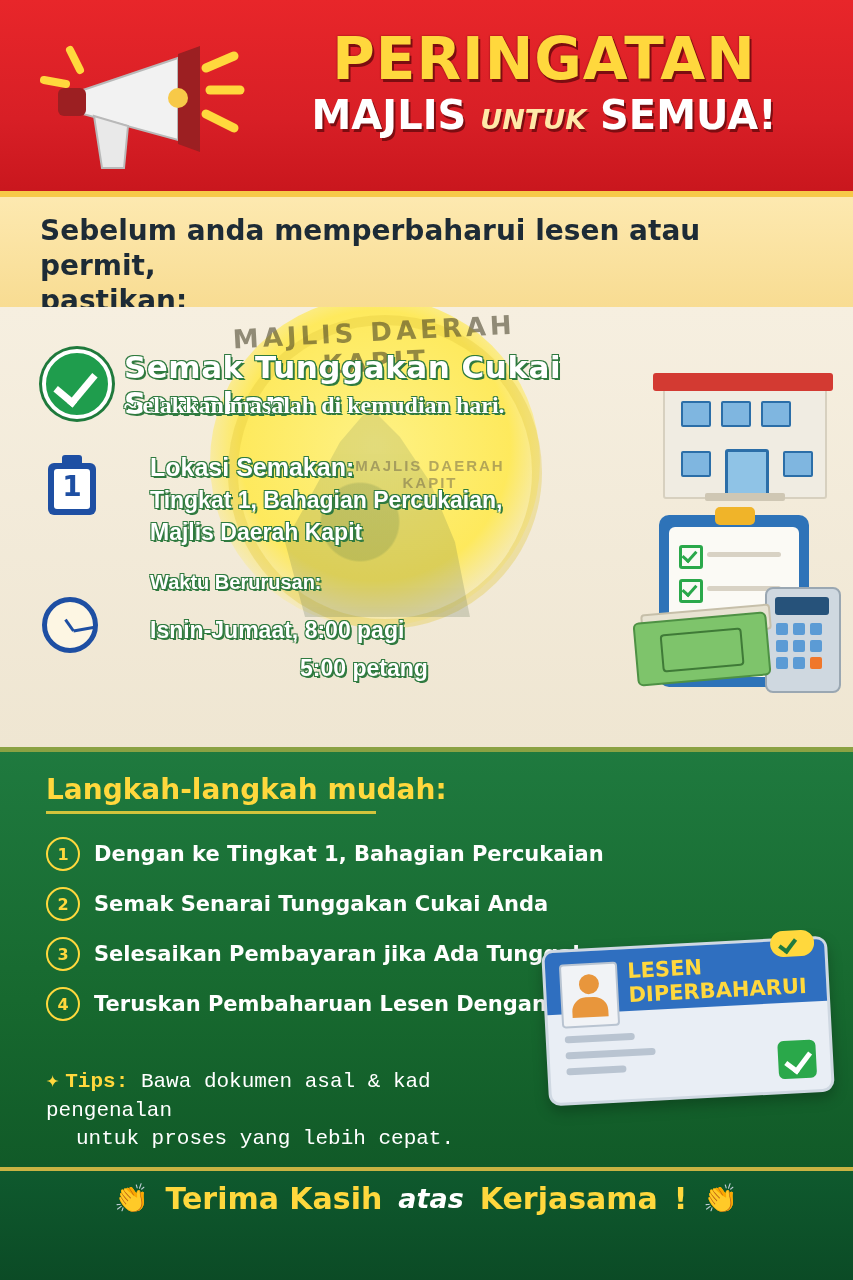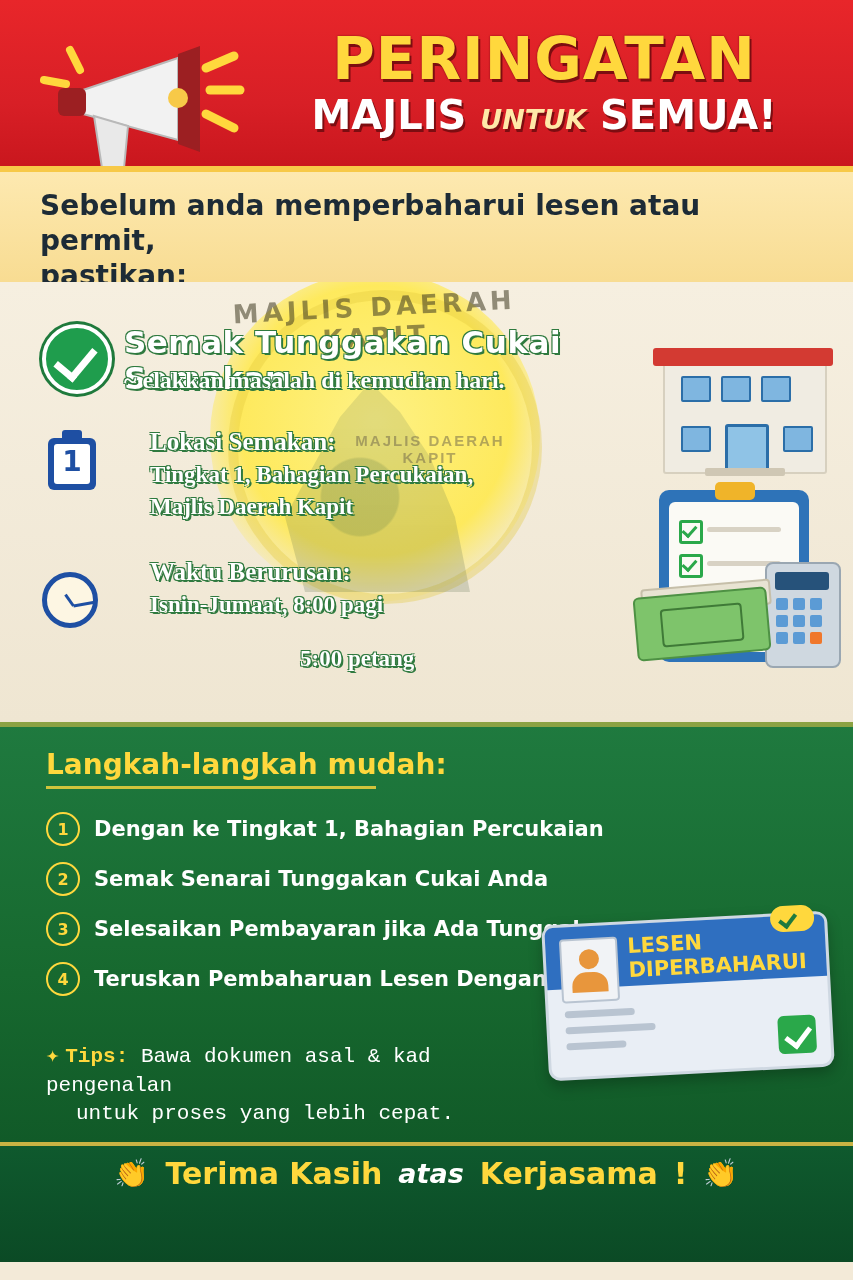--- a/index.html
+++ b/index.html
@@ -9,21 +9,21 @@
     font-family:"Liberation Sans", sans-serif;
     background:#0f5a2e;
   }
   .poster{
     position:relative;width:853px;height:1280px;overflow:hidden;
     background:#f3ead8;
   }
 
   
   .header{
-    position:relative;height:172px;
+    position:relative;height:197px;
     background:linear-gradient(180deg,#e8262a 0%,#d81f26 60%,#c8161d 100%);
     overflow:hidden;
   }
   .header:after{
     content:"";position:absolute;left:0;right:0;bottom:0;height:6px;
     background:#f7c948;
   }
   .hdr-title{
     position:absolute;left:255px;top:30px;right:20px;
     text-align:center;
@@ -150,28 +150,28 @@
   .clip-icon .num{position:absolute;left:8px;top:12px;width:36px;height:40px;line-height:40px;text-align:center;color:#1e4fa3;font-weight:bold;font-size:28px;font-family:"DejaVu Sans", sans-serif;}
 
   .clock-icon{top:290px;left:42px;width:60px;height:60px;}
   .clock-icon .face{position:absolute;left:0;top:0;width:56px;height:56px;border-radius:50%;background:#fdf6e3;border:5px solid #1e4fa3;box-sizing:border-box;}
   .clock-icon .h{position:absolute;left:30px;top:20px;width:3px;height:14px;background:#1e4fa3;transform-origin:bottom center;transform:rotate(-35deg);}
   .clock-icon .m{position:absolute;left:30px;top:14px;width:3px;height:20px;background:#1e4fa3;transform-origin:bottom center;transform:rotate(80deg);}
 
   .lbl{
     position:absolute;left:150px;font-weight:bold;color:#ffffff;
     text-shadow:2px 2px 0 #2f7a3f, -1px -1px 0 #2f7a3f, 1px -1px 0 #2f7a3f, -1px 1px 0 #2f7a3f;
-    font-family:Liberation Serif, serif;
+    font-family:Liberation Sans, sans-serif;
   }
   .lbl.t1{top:146px;font-size:25px;}
   .lbl.t2{top:180px;font-size:23px;}
   .lbl.t3{top:212px;font-size:23px;}
-  .lbl.t4{top:276px;font-size:25px;}
+  .lbl.t4{top:264px;font-size:20px;}
   .lbl.t5{top:310px;font-size:23px;text-align:right;}
-  .lbl.t6{top:364px;font-size:23px;left:300px;}
+  .lbl.t6{top:348px;font-size:23px;left:300px;}
 
   
   .steps{
     position:relative;height:420px;
     background:linear-gradient(180deg,#1f7a3f 0%,#17692f 60%,#115a28 100%);
     overflow:hidden;
   }
   .steps:before{
     content:"";position:absolute;left:0;right:0;top:0;height:5px;background:#f7c948;opacity:.5;
   }

